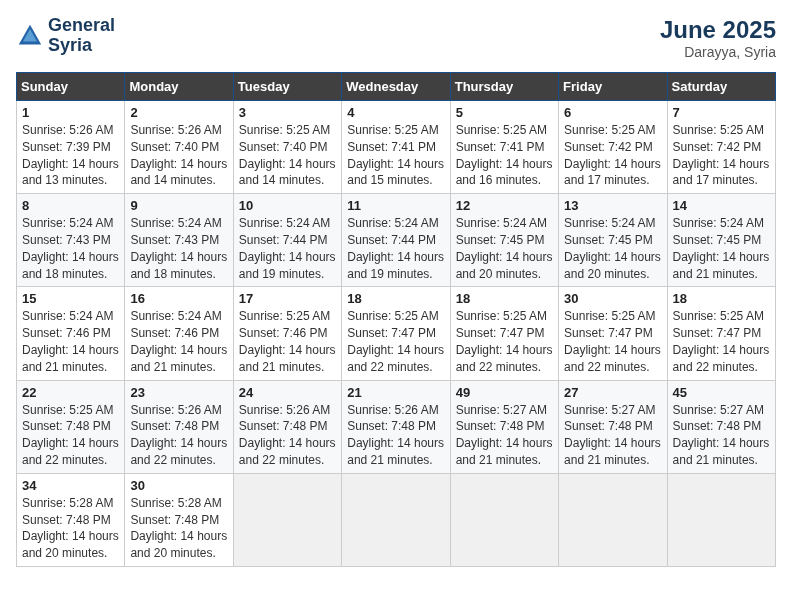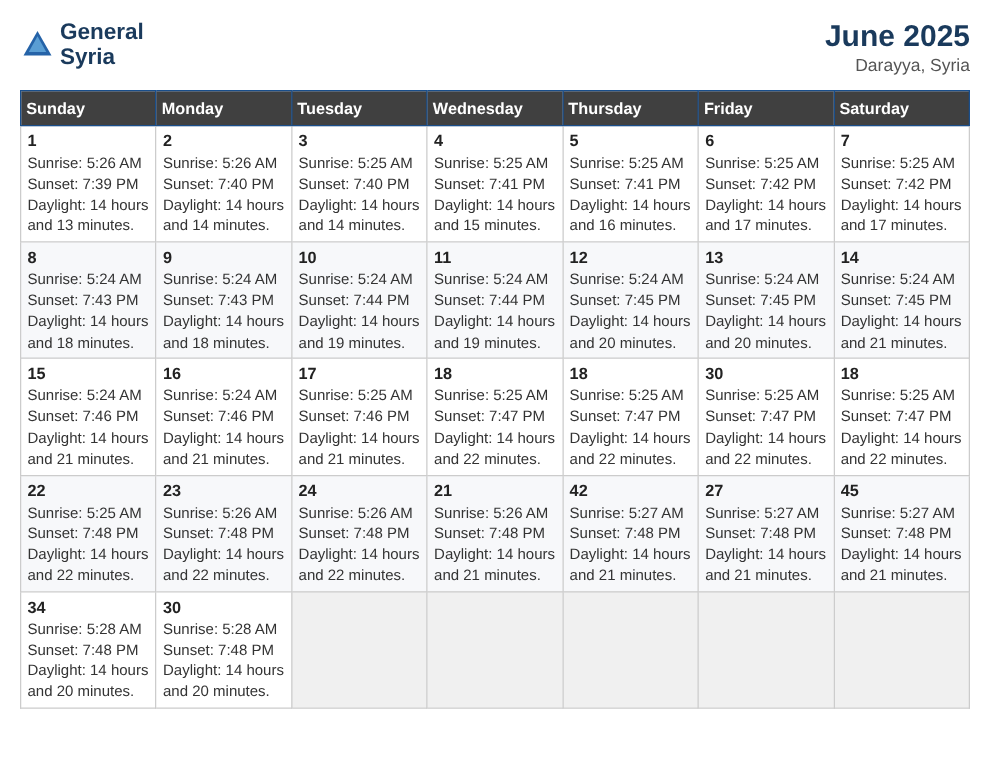--- a/index.html
+++ b/index.html
@@ -219,21 +219,21 @@
         </td>
         <td>
           <span class="day-num">24</span>
           <div class="day-info">Sunrise: 5:26 AM<br>Sunset: 7:48 PM<br>Daylight: 14 hours and 22 minutes.</div>
         </td>
         <td>
           <span class="day-num">21</span>
           <div class="day-info">Sunrise: 5:26 AM<br>Sunset: 7:48 PM<br>Daylight: 14 hours and 21 minutes.</div>
         </td>
         <td>
-          <span class="day-num">42</span>
+          <span class="day-num">49</span>
           <div class="day-info">Sunrise: 5:27 AM<br>Sunset: 7:48 PM<br>Daylight: 14 hours and 21 minutes.</div>
         </td>
         <td>
           <span class="day-num">27</span>
           <div class="day-info">Sunrise: 5:27 AM<br>Sunset: 7:48 PM<br>Daylight: 14 hours and 21 minutes.</div>
         </td>
         <td>
           <span class="day-num">45</span>
           <div class="day-info">Sunrise: 5:27 AM<br>Sunset: 7:48 PM<br>Daylight: 14 hours and 21 minutes.</div>
         </td>

